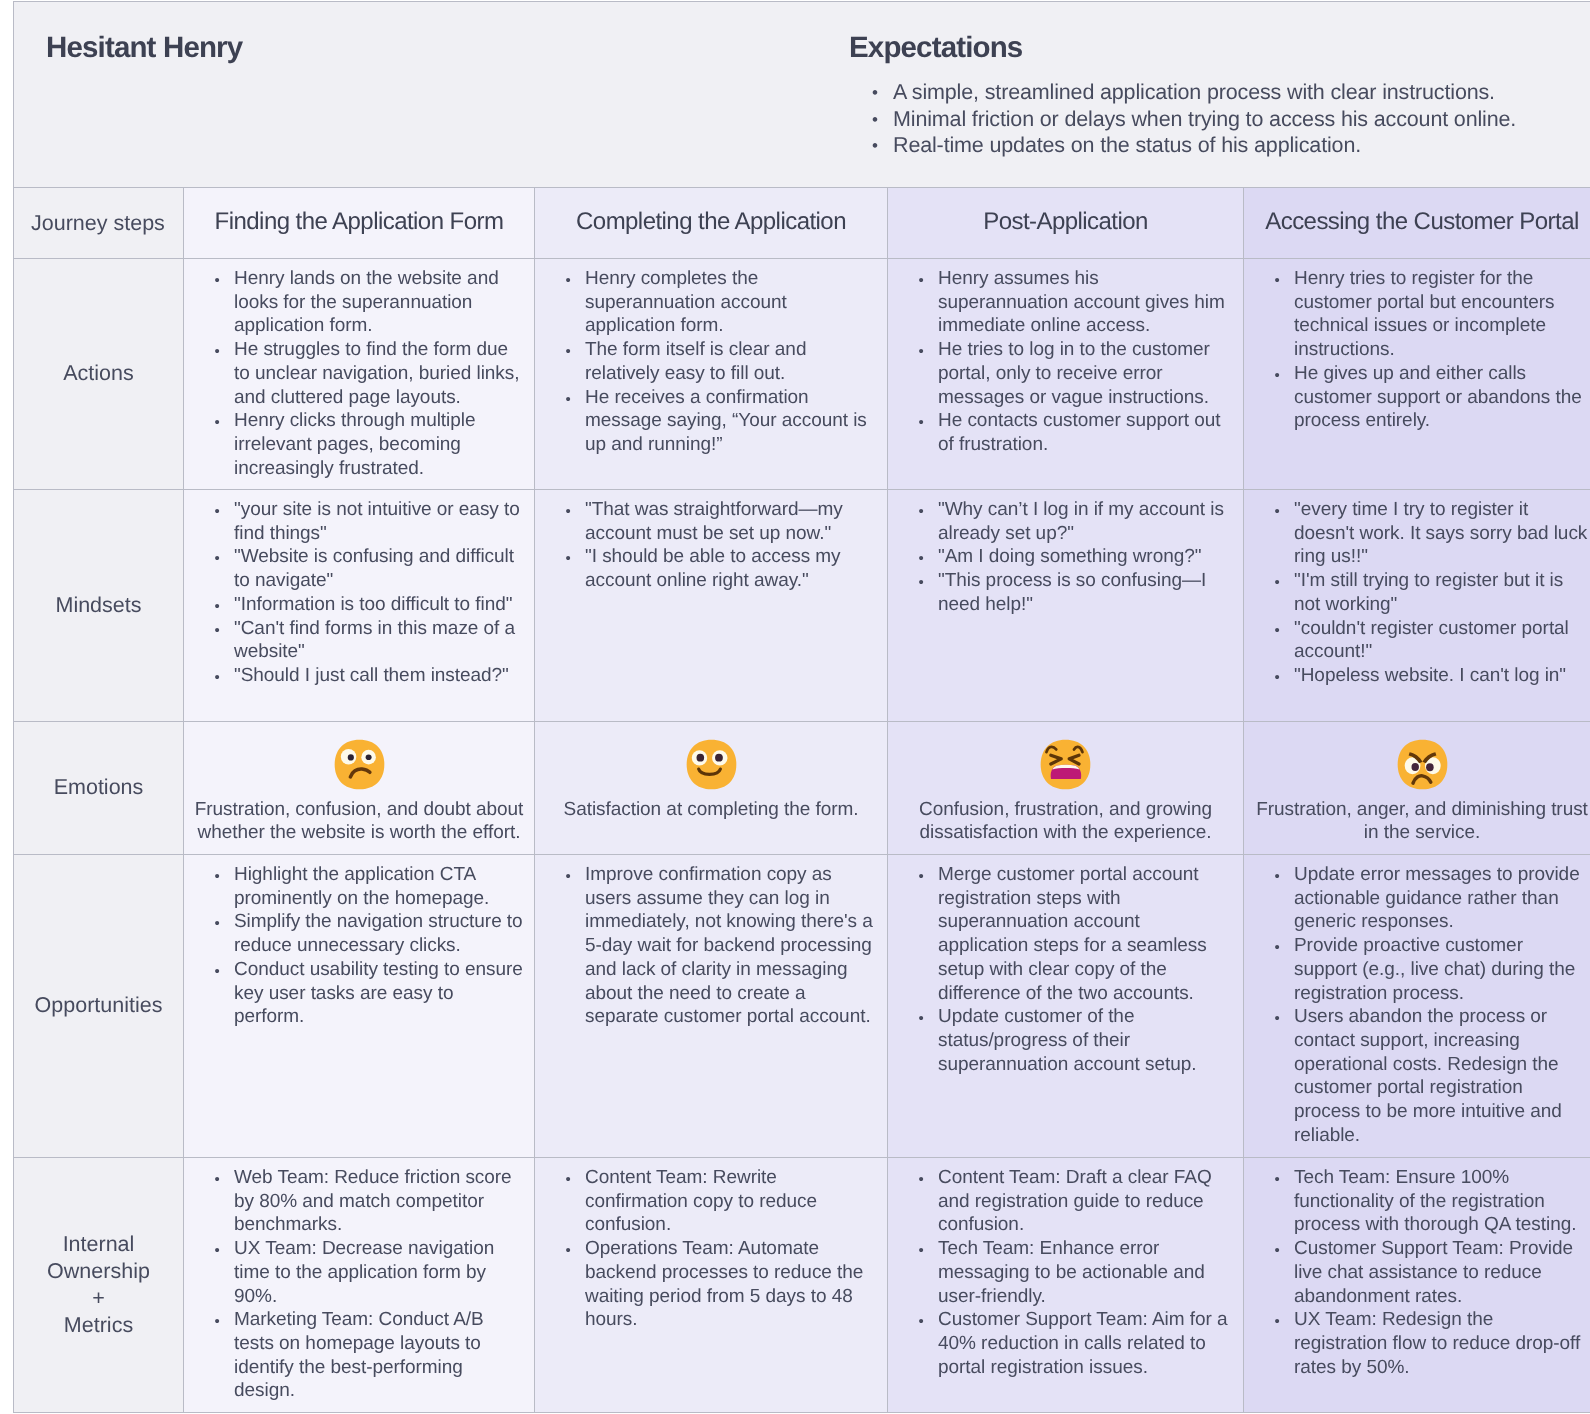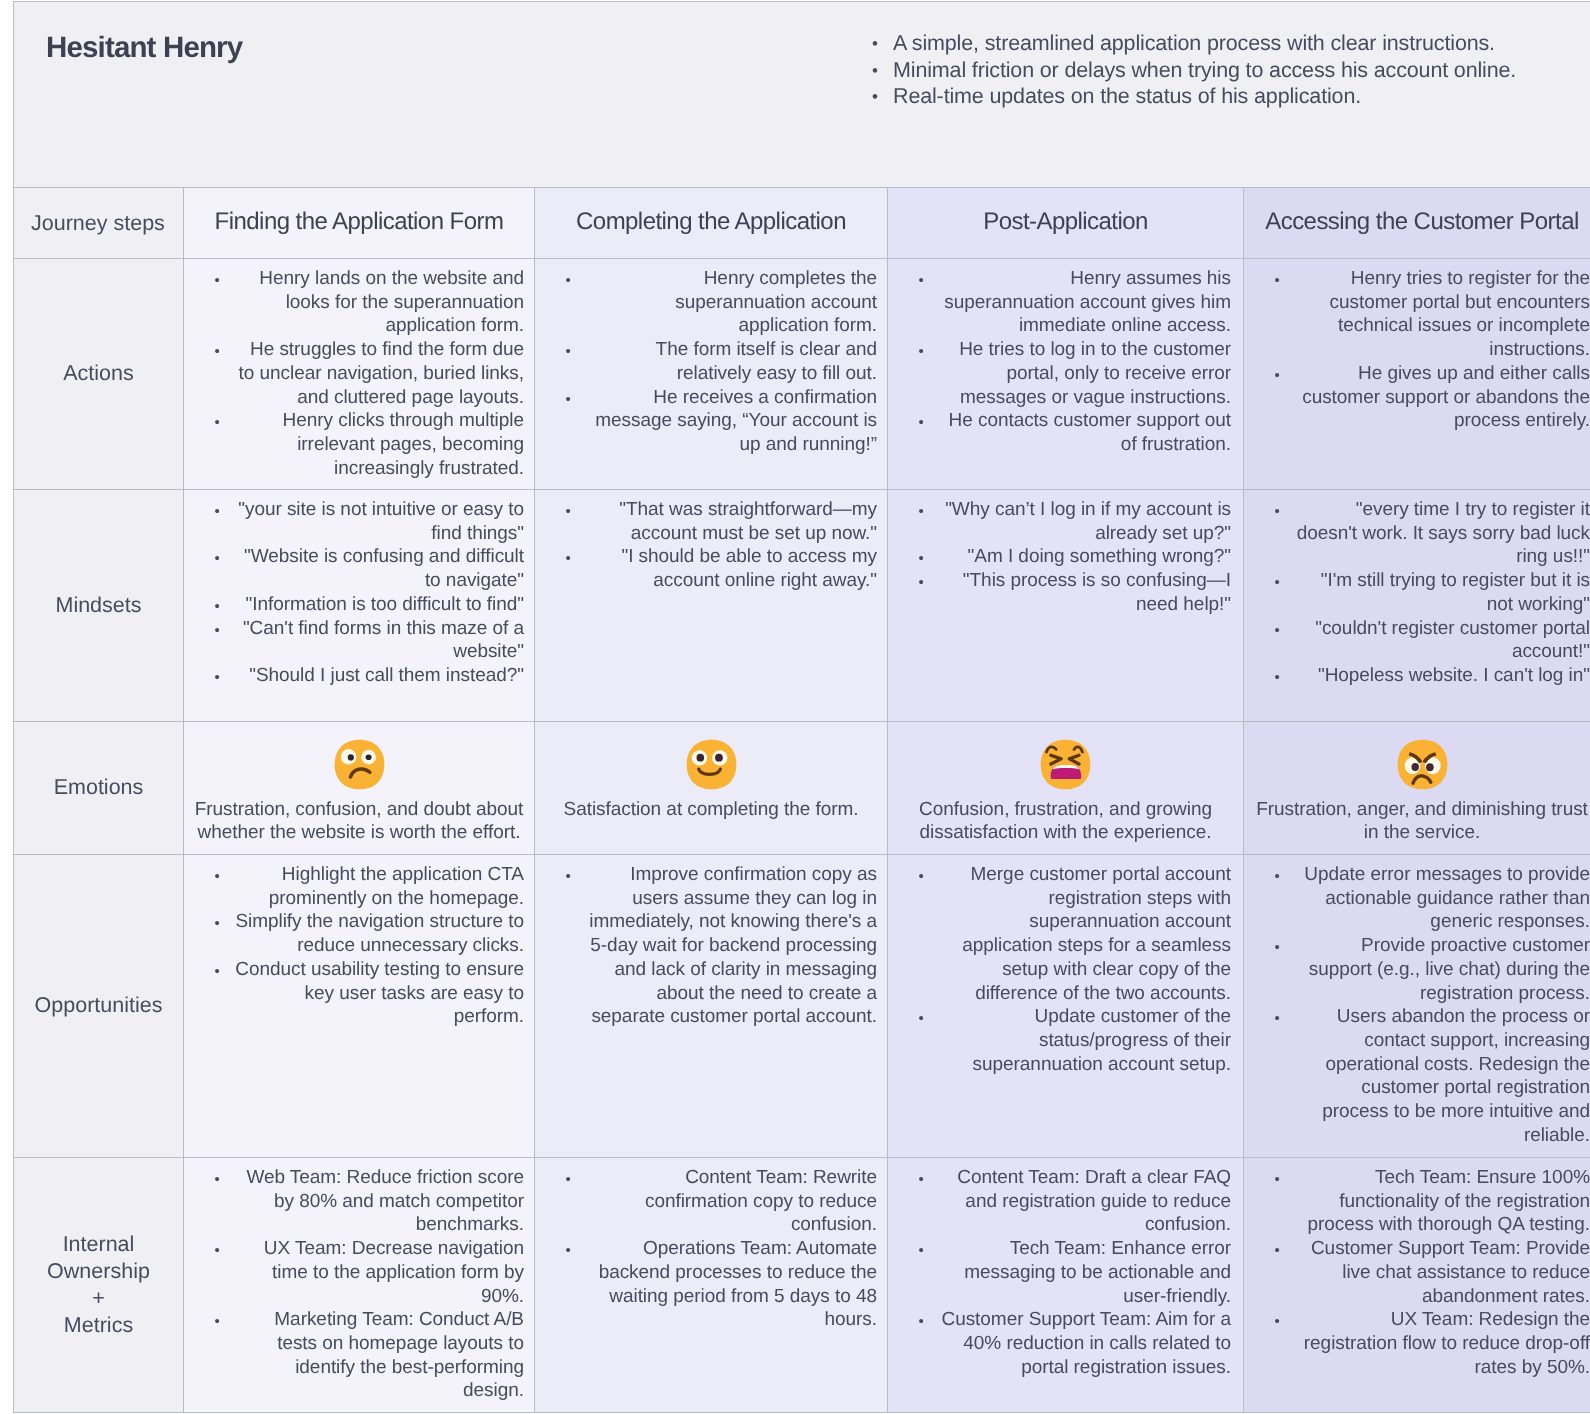--- a/index.html
+++ b/index.html
@@ -27,21 +27,21 @@
   .scenario{font-size:21.5px;line-height:26.5px;color:#474b5e;width:716px;letter-spacing:-0.15px;}
   .scenario b{font-weight:bold;}
   .exp-list{margin:0;padding:0;list-style:none;}
   .exp-list li{font-size:21.5px;line-height:26.5px;color:#474b5e;position:relative;padding-left:44px;letter-spacing:-0.15px;}
   .exp-list li::before{content:"\2022";position:absolute;left:23px;top:1px;font-size:17px;}
 
   
   table.jmap{border-collapse:collapse;width:1588px;table-layout:fixed;}
   table.jmap td{
     border:1px solid #b9bbc6;padding:0;
-    vertical-align:top;box-sizing:border-box;text-align:right;
+    vertical-align:top;box-sizing:border-box;
   }
   col.c0{width:170px}
   col.c1{width:351px}
   col.c2{width:353px}
   col.c3{width:356px}
   col.c4{width:357px}
 
   table.jmap td.rowlabel{
     background:#f0f0f4;text-align:center;vertical-align:middle;
     font-size:21.5px;line-height:27.2px;color:#474b5e;
@@ -81,20 +81,21 @@
 </style>
 </head>
 <body>
 
 <div class="page">
   <div class="banner">
     <div class="banner-left">
       <h2>Hesitant Henry</h2>
     </div>
     <div class="banner-right">
+      <h2>Expectations</h2>
       <ul class="exp-list">
           <li>A simple, streamlined application process with clear instructions.</li>
           <li>Minimal friction or delays when trying to access his account online.</li>
           <li>Real-time updates on the status of his application.</li>
         </ul>
     </div>
   </div>
 
   <table class="jmap">
     <colgroup>

